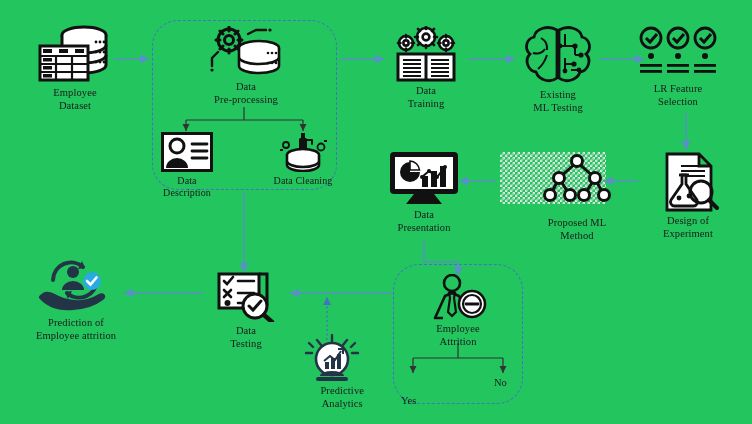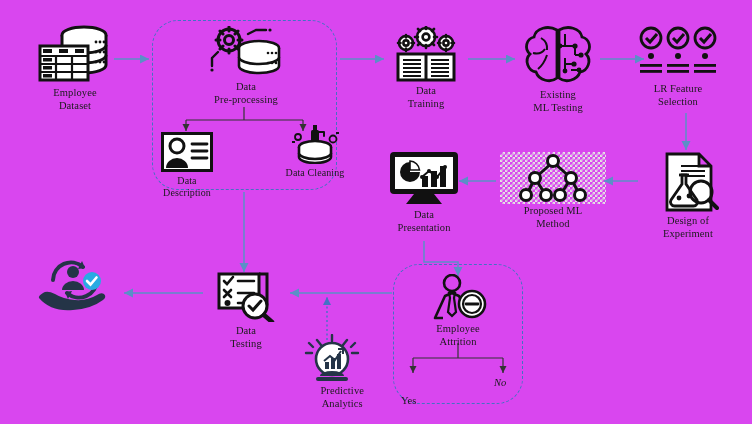--- a/index.html
+++ b/index.html
@@ -1,18 +1,18 @@
 <!DOCTYPE html>
 <html><head>
 <meta charset="utf-8">
 <style>
   html,body{margin:0;padding:0;background:#ffffff;}
   body{width:752px;height:424px;overflow:hidden;
        font-family:"Liberation Serif","DejaVu Serif",serif;color:#1a1a1a;}
-  #stage{position:relative;width:752px;height:424px;background:#d946ef;}
+  #stage{position:relative;width:752px;height:424px;background:#22c55e;}
 
   .node{position:absolute;display:flex;flex-direction:column;align-items:center;}
   .icon{display:block;}
   .lbl{margin-top:3px;font-size:10.5px;line-height:12.5px;text-align:center;
        color:#1a1a1a;white-space:pre-line;letter-spacing:.1px;}
   .lbl.sm{font-size:10px;line-height:12px;}
 
   .dashbox{position:absolute;border:1.3px dashed #4472c4;border-radius:26px;
            box-sizing:border-box;}
 
@@ -153,21 +153,21 @@
       <circle cx="16" cy="14" r="7" fill="none" stroke="#111" stroke-width="3"></circle>
       <path d="M5,36 a11,10 0 0 1 22,0 z" fill="#111"></path>
       <g stroke="#111" stroke-width="2.8" stroke-linecap="round">
         <path d="M31,12 h15 M31,19 h15 M31,26 h15"></path>
       </g>
     </svg>
     <div class="lbl sm">Data
 Description</div>
   </div>
 
-  <div class="node" style="left:266px;top:124px;width:74px;margin-left:12px;">
+  <div class="node" style="left:266px;top:132px;width:74px;">
     <svg class="icon" width="54" height="40" viewBox="0 0 54 40">
       <g stroke="#111" fill="#fff" stroke-width="2.6">
         <ellipse cx="27" cy="23" rx="16" ry="6"></ellipse>
         <path d="M11,23 v10 a16,6 0 0 0 32,0 v-10"></path>
         <path d="M11,29 a16,6 0 0 0 32,0"></path>
       </g>
       <g fill="#111">
         <rect x="23" y="6" width="8" height="12" rx="1.5"></rect>
         <rect x="25" y="1" width="4" height="5"></rect>
       </g>
@@ -270,21 +270,21 @@
           <circle cx="22" cy="46" r="2.4"></circle>
           <circle cx="32" cy="44" r="2.4"></circle>
         </g>
       <circle cx="44" cy="40" r="11" fill="none" stroke="#111" stroke-width="3"></circle>
       <path d="M52,48 l8,8" stroke="#111" stroke-width="4" stroke-linecap="round"></path>
     </svg>
     <div class="lbl">Design of
 Experiment</div>
   </div>
 
-  <div class="node" style="left:508px;top:154px;width:90px;">
+  <div class="node" style="left:532px;top:154px;width:90px;gap:12px;">
     <svg class="icon" width="68" height="48" viewBox="0 0 68 48">
       <g stroke="#111" stroke-width="3" fill="none">
         <path d="M34,8 L16,24 M34,8 L52,24 M16,24 L8,40 M16,24 L26,40 M52,24 L42,40 M52,24 L60,40"></path>
       </g>
       <g fill="#fff" stroke="#111" stroke-width="3">
         <circle cx="34" cy="7" r="5.5"></circle>
         <circle cx="16" cy="24" r="5.5"></circle>
           <circle cx="52" cy="24" r="5.5"></circle>
         <circle cx="7" cy="41" r="5.5"></circle>
           <circle cx="27" cy="41" r="5.5"></circle>
@@ -329,21 +329,21 @@
       <path d="M25,19 l7,3 l4,9" fill="none" stroke="#111" stroke-width="2.6" stroke-linejoin="round"></path>
       <path d="M22,19 h6 l-1,5 l2,14 l-4,4 l-4,-4 l2,-14 z" fill="none" stroke="#111" stroke-width="2.2"></path>
       <circle cx="45" cy="30" r="13" fill="#fff" stroke="#111" stroke-width="2.6"></circle>
       <circle cx="45" cy="30" r="9" fill="#fff" stroke="#111" stroke-width="2.2"></circle>
       <path d="M39,30 h12" stroke="#111" stroke-width="2.8" stroke-linecap="round"></path>
     </svg>
     <div class="lbl">Employee
 Attrition</div>
   </div>
   <div class="branch-lbl" style="left:401px;top:395px;">Yes</div>
-  <div class="branch-lbl" style="left:494px;top:377px;font-style:italic;">No</div>
+  <div class="branch-lbl" style="left:494px;top:377px;">No</div>
 
   <div class="node" style="left:207px;top:268px;width:78px;">
     <svg class="icon" width="62" height="54" viewBox="0 0 62 54">
       <path d="M4,6 h40 v34 h-40 z" fill="#fff" stroke="#111" stroke-width="3"></path>
       <path d="M44,6 h8 v30 h-8" fill="none" stroke="#111" stroke-width="3"></path>
       <g fill="none" stroke="#111" stroke-width="2.6" stroke-linecap="round">
         <path d="M9,13 l3,3 l6,-7"></path>
         <path d="M9,22 l7,7 M16,22 l-7,7"></path>
       </g>
       <circle cx="12.5" cy="35" r="3" fill="#111"></circle>
@@ -383,15 +383,17 @@
       <path d="M18,22 a18,18 0 0 1 30,-13" fill="none" stroke="#243447" stroke-width="4" stroke-linecap="round"></path>
       <path d="M47,3 l3,7 l-7,1 z" fill="#243447"></path>
       <path d="M62,22 a18,18 0 0 1 -30,13" fill="none" stroke="#243447" stroke-width="4" stroke-linecap="round"></path>
       <path d="M33,41 l-3,-7 l7,-1 z" fill="#243447"></path>
       <circle cx="38" cy="14" r="6" fill="#243447"></circle>
       <path d="M27,32 a11,9 0 0 1 22,0 z" fill="#243447"></path>
       <circle cx="57" cy="23" r="9" fill="#29abe2"></circle>
       <path d="M52,23 l3.5,3.5 l6,-7" fill="none" stroke="#fff" stroke-width="2.6" stroke-linecap="round"></path>
       <path d="M4,40 q12,14 34,12 q18,-1 30,-10 q4,-3 1,-6 q-3,-2 -7,1 q-10,6 -22,5 q-12,-1 -20,-6 q-8,-4 -12,-1 q-5,3 -4,5 z" fill="#243447"></path>
     </svg>
+    <div class="lbl">Prediction of
+Employee attrition</div>
   </div>
 
 </div>
 
 </body></html>

